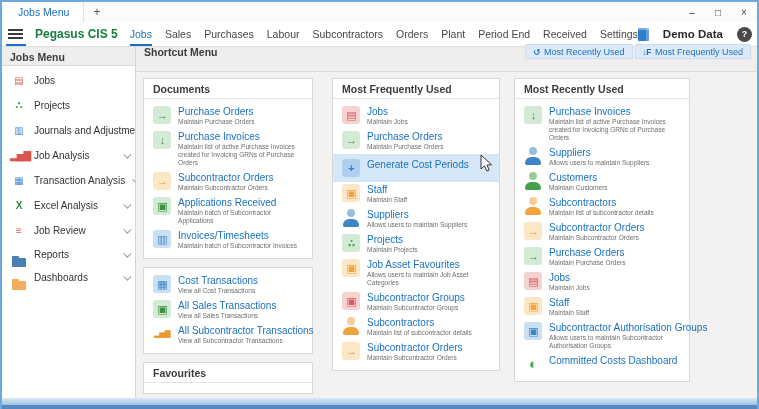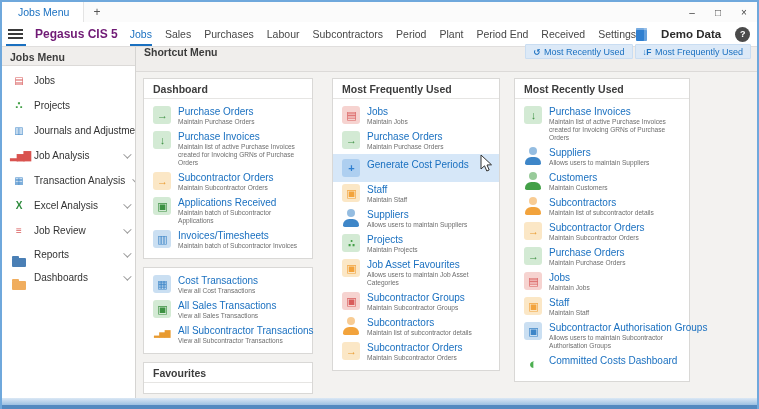--- a/index.html
+++ b/index.html
@@ -14,21 +14,21 @@
   .wincontrols span { width:26px; display:flex; align-items:center; justify-content:center; color:#444; font-size:10px; }
 
   
   .menubar { height:25px; background:#fff; display:flex; align-items:center; padding:0 8px 0 6px; border-bottom:1px solid #e0dedd; flex:0 0 auto; }
   .hamburger { width:18px; height:16px; display:flex; flex-direction:column; justify-content:center; gap:2px; position:relative; margin-right:7px; }
   .hamburger i { display:block; height:2px; width:15px; background:#3a3a3a; }
   .hamburger::after { content:""; position:absolute; left:-2px; bottom:-4px; width:20px; height:2px; background:#1a70c0; }
   .logo { width:17px; height:17px; border-radius:50%; background:#0e2b4d; position:relative; overflow:hidden; margin-right:5px; }
   .logo::before { content:""; position:absolute; left:2px; top:2px; width:13px; height:13px; border-radius:50%; background:#31a5dd; }
   .logo::after { content:""; position:absolute; left:7px; top:1px; width:14px; height:15px; border-radius:50%; background:#0e2b4d; }
-  .brand { font-weight:bold; font-size:12px; color:#701a75; margin-right:12px; white-space:nowrap; }
+  .brand { font-weight:bold; font-size:12px; color:#15803d; margin-right:12px; white-space:nowrap; }
   .tabs { display:flex; align-items:center; gap:13px; height:100%; }
   .mtab { font-size:10.5px; color:#474747; height:100%; display:flex; align-items:center; white-space:nowrap; border-bottom:2px solid transparent; padding-top:2px; }
   .mtab.active { color:#1a70c0; border-bottom-color:#1a70c0; }
   .mright { margin-left:auto; display:flex; align-items:center; gap:14px; }
   .building { width:11px; height:13px; background:#2f7fd0; border-radius:1px; box-shadow:inset 0 2px 0 rgba(255,255,255,.35), inset -3px 0 0 rgba(255,255,255,.25); }
   .company { font-weight:bold; font-size:11.5px; color:#2b2b2b; white-space:nowrap; }
   .circle { width:15px; height:15px; border-radius:50%; background:#4a4a4a; color:#fff; display:flex; align-items:center; justify-content:center; font-size:9px; font-weight:bold; position:relative; }
   .circle.user i { position:absolute; background:#fff; }
   .circle.user .uhead { width:5px; height:5px; border-radius:50%; top:2.5px; left:5px; }
   .circle.user .ubody { width:9px; height:4px; border-radius:4px 4px 0 0; bottom:2px; left:3px; }
@@ -110,21 +110,21 @@
       </span>
     <span class="logo"></span>
     <span class="brand">Pegasus CIS 5</span>
     <nav class="tabs">
 
     <span class="mtab active">Jobs</span>
         <span class="mtab">Sales</span>
         <span class="mtab">Purchases</span>
         <span class="mtab">Labour</span>
         <span class="mtab">Subcontractors</span>
-        <span class="mtab">Period</span>
+        <span class="mtab">Orders</span>
         <span class="mtab">Plant</span>
         <span class="mtab">Period End</span>
         <span class="mtab">Received</span>
         <span class="mtab">Settings</span>
       </nav>
     <div class="mright">
       <span class="building"></span>
       <span class="company">Demo Data</span>
       <span class="circle help">?</span>
       <span class="circle user">
@@ -201,21 +201,21 @@
               <span class="tb-icon">↓F</span>
               <span class="tb-label">Most Frequently Used</span>
             </button>
           </div>
       </div>
 
       <div class="content">
 
         <div class="col col1">
           <div class="panel">
-            <div class="panel-title">Dashboard</div>
+            <div class="panel-title">Documents</div>
             <div class="panel-body">
 
             <div class="sc-item">
                   <span class="tile" style="color: rgb(60, 145, 66); background: rgb(211, 234, 212);">→</span>
                   <span class="texts">
                     <span class="sc-title">Purchase Orders</span>
                     <span class="sc-sub">Maintain Purchase Orders</span>
                   </span>
                 </div>
                 <div class="sc-item">

